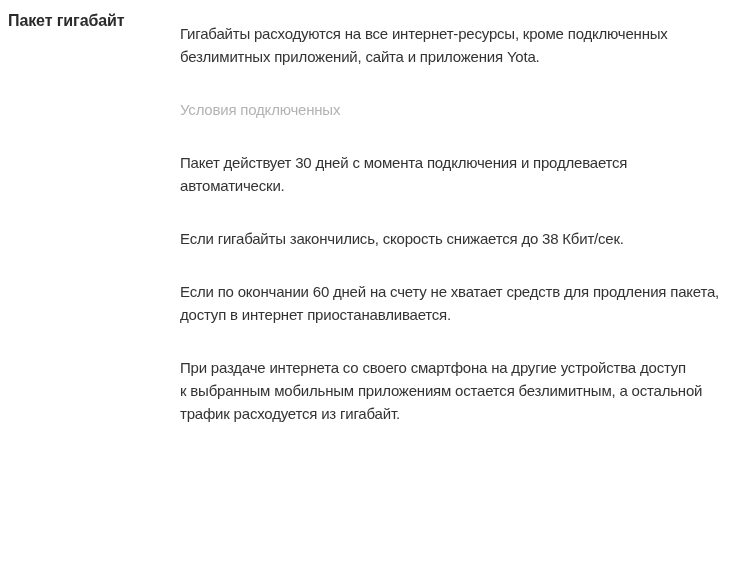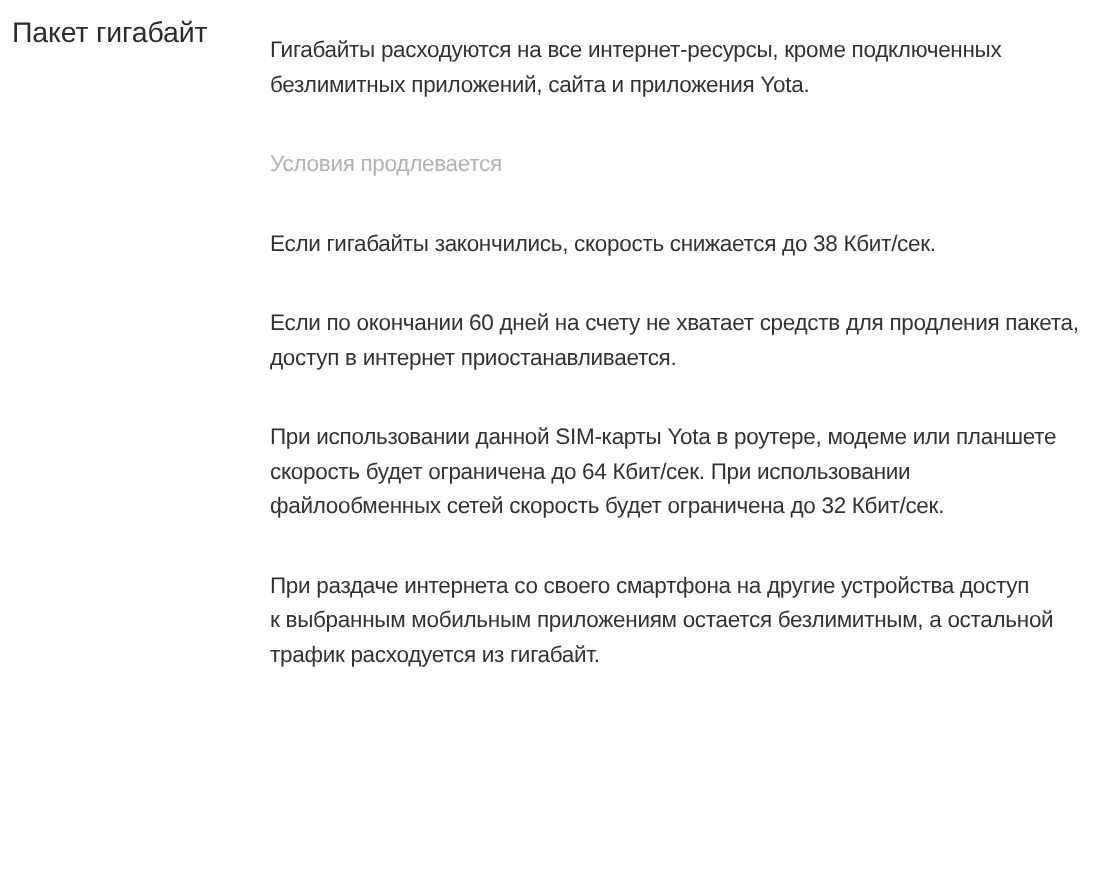--- a/index.html
+++ b/index.html
@@ -17,22 +17,22 @@
     display: flex;
     align-items: flex-start;
     padding: 6px 8px 0 8px;
     box-sizing: border-box;
     width: 744px;
   }
   .label-col {
     flex: 0 0 172px;
     width: 172px;
     padding-top: 6px;
-    font-size: 19px;
-    font-weight: 400;
+    font-size: 16px;
+    font-weight: 700;
     color: #2b2b2b;
     letter-spacing: -0.1px;
   }
   .content-col {
     flex: 1 1 auto;
     max-width: 560px;
   }
   .content-col p {
     margin: 16px 0 30px 0;
     font-size: 15px;
@@ -46,24 +46,23 @@
   }
 </style>
 </head>
 <body>
 
 <div class="section">
   <div class="label-col">Пакет гигабайт</div>
   <div class="content-col">
     <p>Гигабайты расходуются на все интернет-ресурсы, кроме подключенных
 безлимитных приложений, сайта и приложения Yota.</p>
-    <p class="muted">Условия продлевается</p>
+    <p class="muted">Условия подключенных</p>
+    <p>Пакет действует 30 дней с момента подключения и продлевается
+автоматически.</p>
     <p>Если гигабайты закончились, скорость снижается до 38 Кбит/сек.</p>
     <p>Если по окончании 60 дней на счету не хватает средств для продления пакета,
 доступ в интернет приостанавливается.</p>
-    <p>При использовании данной SIM-карты Yota в роутере, модеме или планшете
-скорость будет ограничена до 64 Кбит/сек. При использовании
-файлообменных сетей скорость будет ограничена до 32 Кбит/сек.</p>
     <p>При раздаче интернета со своего смартфона на другие устройства доступ
 к выбранным мобильным приложениям остается безлимитным, а остальной
 трафик расходуется из гигабайт.</p>
   </div>
 </div>
 
 </body></html>

